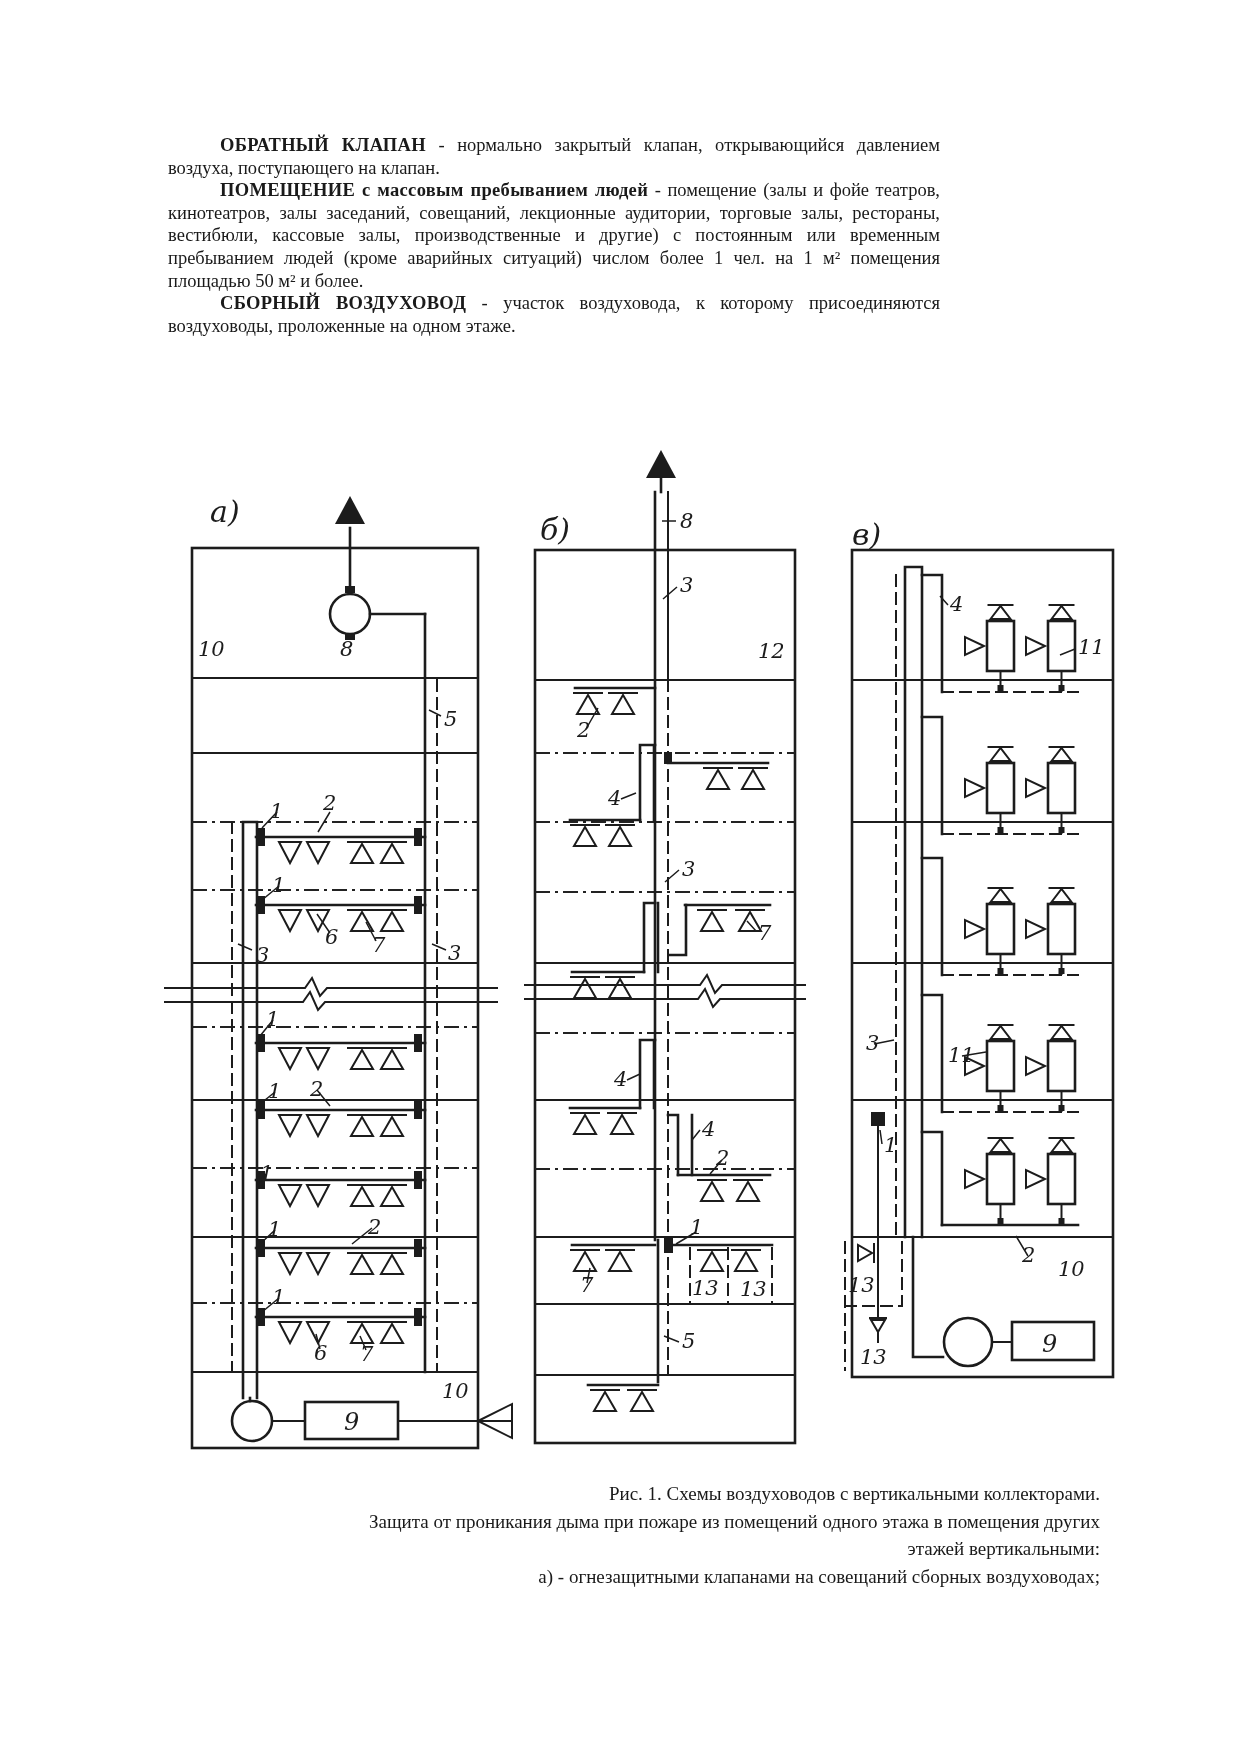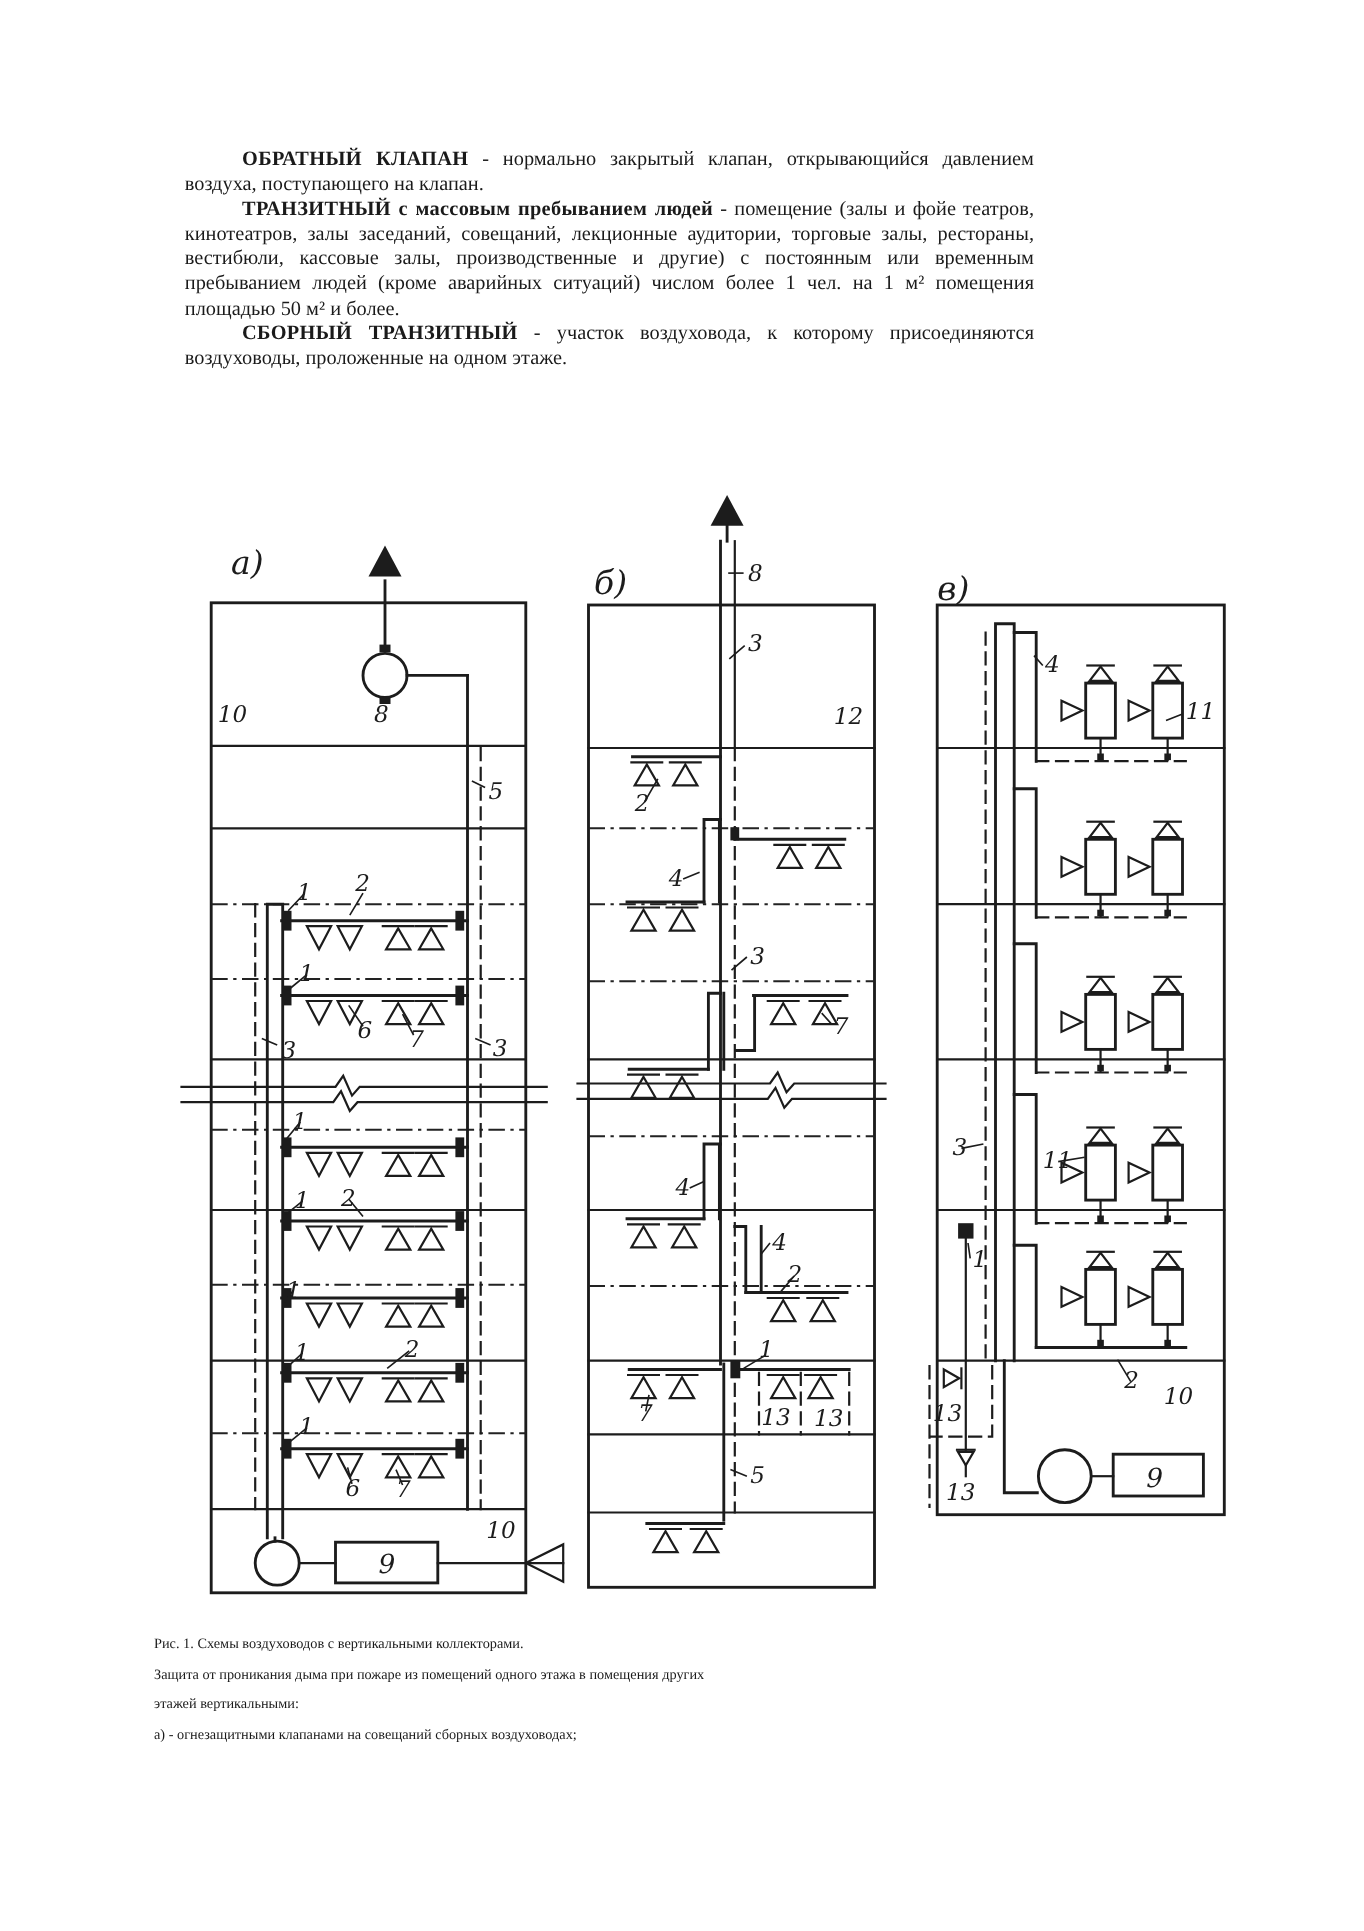--- a/index.html
+++ b/index.html
@@ -9,43 +9,43 @@
     font-family:"Liberation Serif",serif;overflow:hidden;
   }
   .textblock{
     position:absolute;left:168px;top:134px;width:772px;
     font-size:18.5px;line-height:22.6px;text-align:justify;
   }
   .textblock p{margin:0;text-indent:52px;}
   .textblock b{font-weight:bold;letter-spacing:.3px;}
   .caption{
     position:absolute;left:140px;top:1480px;width:960px;
-    text-align:left;font-size:13px;line-height:27.5px;font-family:Liberation Serif, serif;
+    text-align:right;font-size:19px;line-height:27.5px;font-family:Liberation Serif, serif;
   }
   .figwrap{position:absolute;left:0;top:0;width:1240px;height:1755px;}
   svg{display:block;}
   .s2{stroke:#1c1c1c;stroke-width:2;fill:none;stroke-linecap:square;}
   .s3{stroke:#1c1c1c;stroke-width:2.6;fill:none;stroke-linecap:square;}
   .thin{stroke:#1c1c1c;stroke-width:1.5;fill:none;}
   .dash{stroke-dasharray:11 7;}
   .dashdot{stroke:#222;stroke-width:1.8;fill:none;stroke-dasharray:15 5 3 5;}
   .fillk{fill:#1c1c1c;stroke:none;}
   text.call{font:italic 21px "DejaVu Serif",serif;fill:#1c1c1c;}
   text.plab{font:italic 30px "DejaVu Serif",serif;fill:#1c1c1c;}
   text.big{font:italic 24px "DejaVu Serif",serif;fill:#1c1c1c;}
 </style>
 </head>
 <body>
 
 <div class="page">
 
   <div class="textblock">
     <p class="def"><b>ОБРАТНЫЙ КЛАПАН</b><span> - нормально закрытый клапан, открывающийся давлением воздуха, поступающего на клапан.</span></p>
-    <p class="def"><b>ТРАНЗИТНЫЙ с массовым пребыванием людей</b><span> - помещение (залы и фойе театров, кинотеатров, залы заседаний, совещаний, лекционные аудитории, торговые залы, рестораны, вестибюли, кассовые залы, производственные и другие) с постоянным или временным пребыванием людей (кроме аварийных ситуаций) числом более 1 чел. на 1 м² помещения площадью 50 м² и более.</span></p>
-    <p class="def"><b>СБОРНЫЙ ТРАНЗИТНЫЙ</b><span> - участок воздуховода, к которому присоединяются воздуховоды, проложенные на одном этаже.</span></p>
+    <p class="def"><b>ПОМЕЩЕНИЕ с массовым пребыванием людей</b><span> - помещение (залы и фойе театров, кинотеатров, залы заседаний, совещаний, лекционные аудитории, торговые залы, рестораны, вестибюли, кассовые залы, производственные и другие) с постоянным или временным пребыванием людей (кроме аварийных ситуаций) числом более 1 чел. на 1 м² помещения площадью 50 м² и более.</span></p>
+    <p class="def"><b>СБОРНЫЙ ВОЗДУХОВОД</b><span> - участок воздуховода, к которому присоединяются воздуховоды, проложенные на одном этаже.</span></p>
   </div>
 
   <div class="figwrap">
   <svg width="1240" height="1755" viewBox="0 0 1240 1755" xmlns="http://www.w3.org/2000/svg">
     <defs>
       <g id="vsq">
             <rect x="-4" y="-9" width="8" height="18" class="fillk"></rect>
           </g>
       <g id="gdn">
             <polygon points="-11,5 11,5 0,26" class="s2"></polygon>

